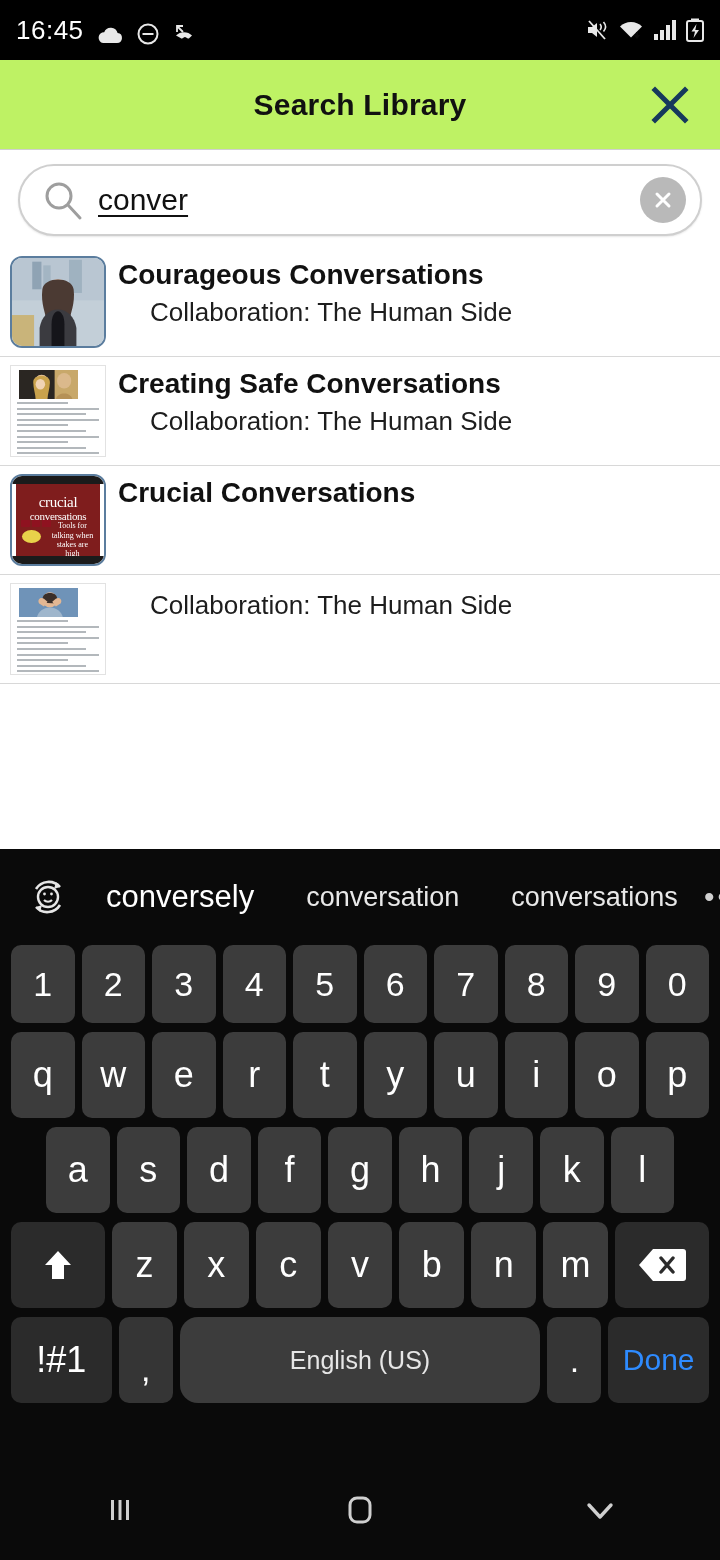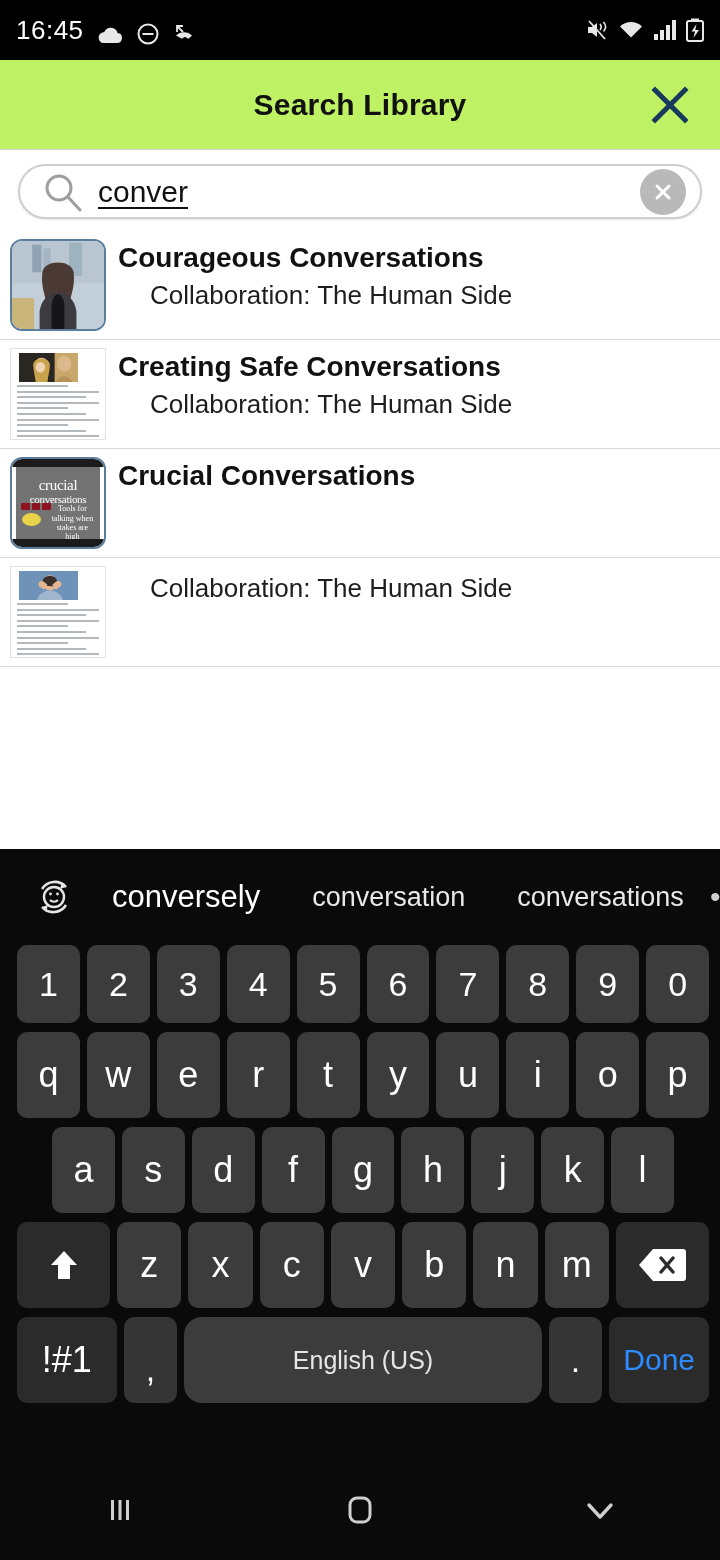--- a/index.html
+++ b/index.html
@@ -31,21 +31,21 @@
     font-size: 30px; font-weight: bold; color: #111; letter-spacing: .2px;
   }
   .close-btn {
     position: absolute; right: 22px; top: 50%; transform: translateY(-50%);
     width: 56px; height: 56px; display: flex; align-items: center; justify-content: center;
   }
 
   
   .search-wrap { padding: 14px 18px 12px 18px; background: #fff; }
   .search-box {
-    height: 55px; border: 2px solid #cfcfcf; border-radius: 40px;
+    height: 72px; border: 2px solid #cfcfcf; border-radius: 40px;
     display: flex; align-items: center; padding: 0 14px 0 22px; background: #fff;
     box-shadow: 0 1px 2px rgba(0,0,0,.10);
   }
   .search-icon { flex: 0 0 auto; margin-right: 14px; }
   .search-value {
     flex: 1 1 auto; font-size: 30px; color: #111;
     text-decoration: underline; text-underline-offset: 5px;
     white-space: nowrap; overflow: hidden;
   }
   .clear-btn {
@@ -83,21 +83,21 @@
   .doc-lines i {
     display: block; height: 2px; background: #9aa0a6; margin-bottom: 3.6px; opacity: .75;
   }
   .doc-lines i.short { width: 62%; }
   .doc-lines i.mid { width: 84%; }
 
   .book { position: absolute; inset: 0; background: #fff; }
   .book-band { position: absolute; left: 0; right: 0; height: 9%; background: #1b1b1b; }
   .book-band.top { top: 0; }
   .book-band.bot { bottom: 0; }
-  .book-body { position: absolute; left: 4%; right: 4%; top: 9%; bottom: 9%; background: #737373; text-decoration: underline; }
+  .book-body { position: absolute; left: 4%; right: 4%; top: 9%; bottom: 9%; background: #7f1d1d; text-decoration: underline; }
   .book-title {
     position: absolute; left: 0; right: 0; top: 16%;
     text-align: center; color: #fff; font-family: "Liberation Serif", serif;
     font-size: 15px; line-height: 1.05; letter-spacing: -.3px;
   }
   .book-title span { display: block; font-size: 11px; }
   .book-sub {
     position: absolute; right: 5%; top: 52%; width: 56%;
     color: #fff; font-family: "Liberation Serif", serif; font-size: 8px;
     line-height: 1.15; text-align: center;
@@ -105,21 +105,21 @@
   .book-seal {
     position: absolute; left: 8%; top: 64%; width: 22%; height: 18%;
     border-radius: 50%; background: #e8d24a;
   }
   .book-icons { position: absolute; left: 6%; top: 50%; width: 36%; height: 10%; display: flex; gap: 2px; }
   .book-icons b { flex: 1; background: #8f1220; border-radius: 1px; }
 
   
   .keyboard {
     position: absolute; left: 0; right: 0; top: 849px; height: 611px;
-    background: #0a0a0a; padding: 0 6px 6px 12px;
+    background: #0a0a0a; padding: 0 6px 6px 6px;
   }
   .suggestions {
     height: 96px; display: flex; align-items: center; padding: 0 18px; gap: 0;
   }
   .sugg-emoji { width: 56px; height: 56px; display: flex; align-items: center; justify-content: center; }
   .sugg-div { width: 2px; height: 44px; background: #555; margin: 0 18px 0 10px; }
   .sugg-item { color: #e8e8e8; font-size: 27px; padding: 0 26px; white-space: nowrap; }
   .sugg-item.active { font-size: 31px; color: #fff; padding-left: 6px; }
   .sugg-more { color: #d0d0d0; font-size: 30px; letter-spacing: 3px; margin-left: auto; padding-right: 6px; }
 

